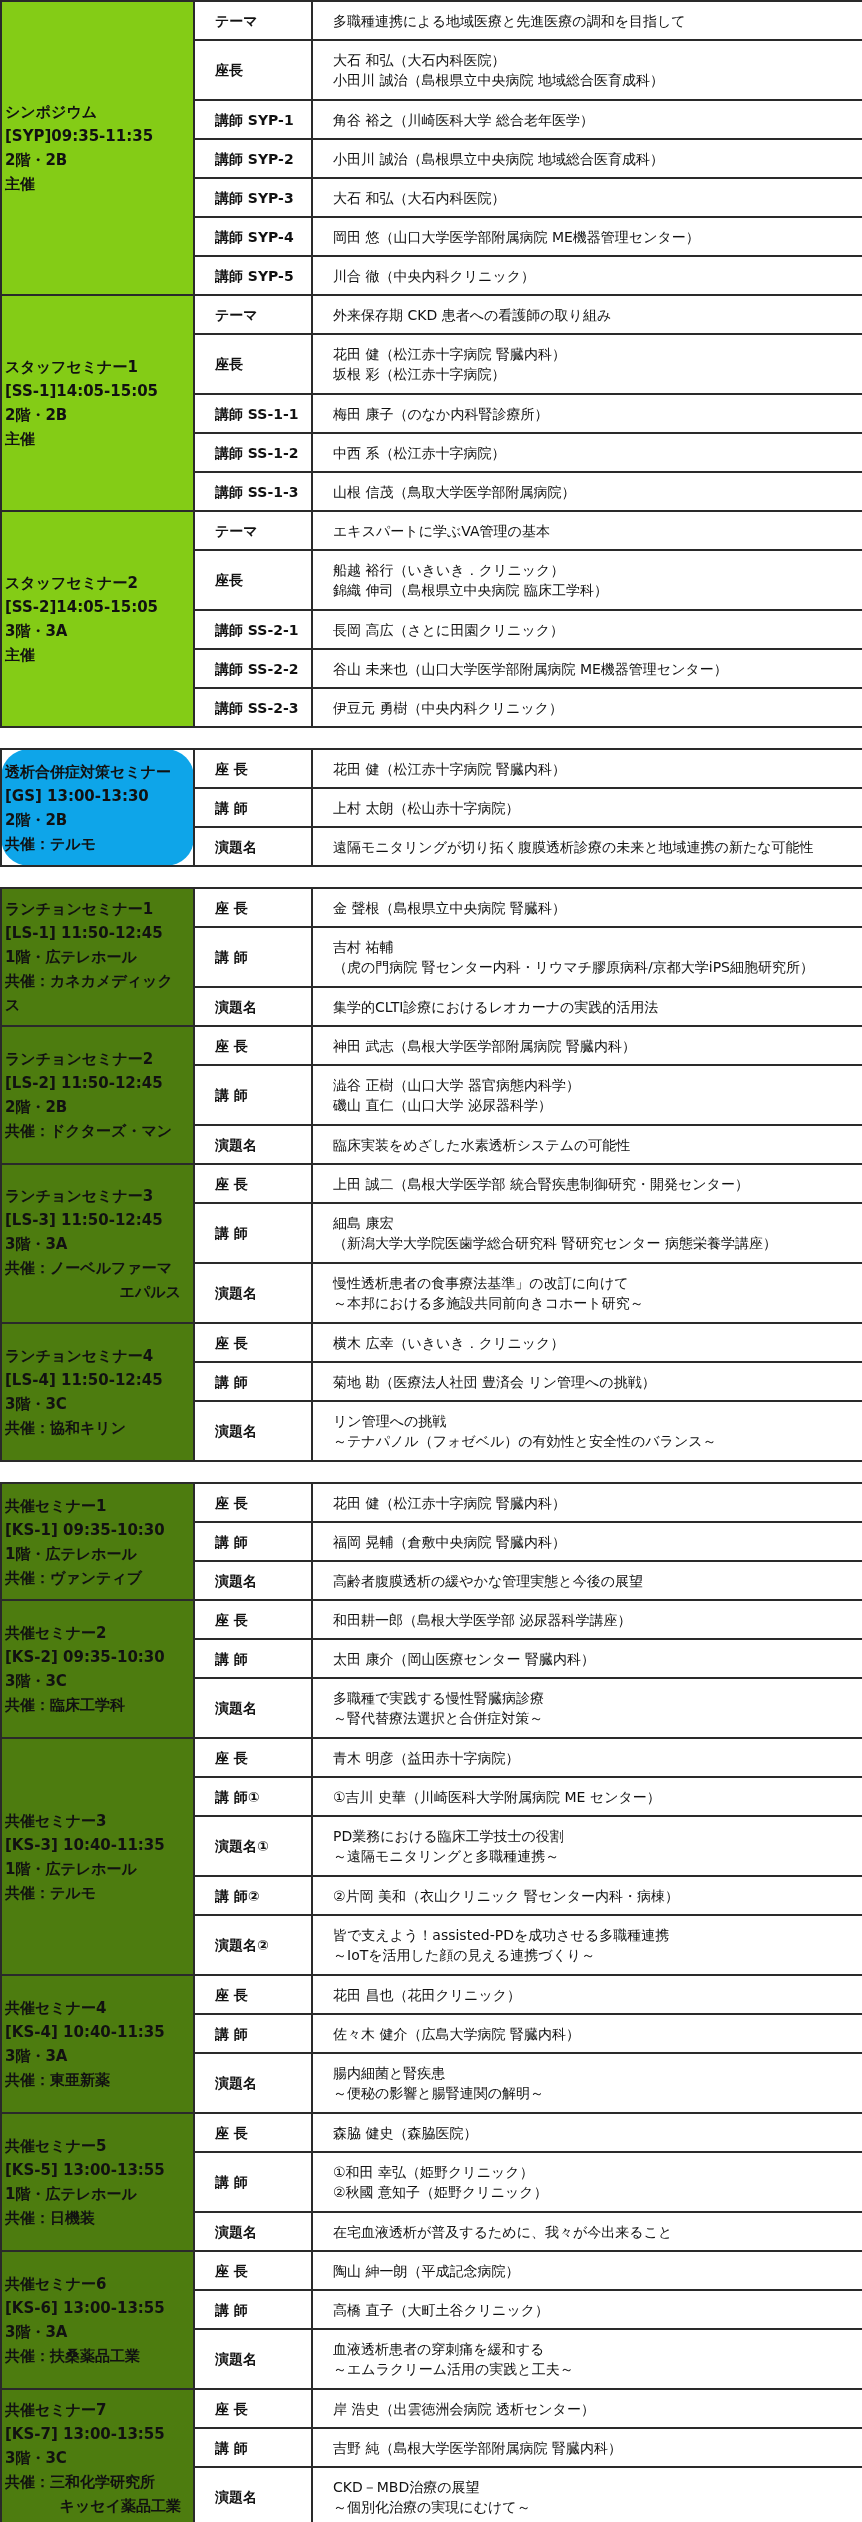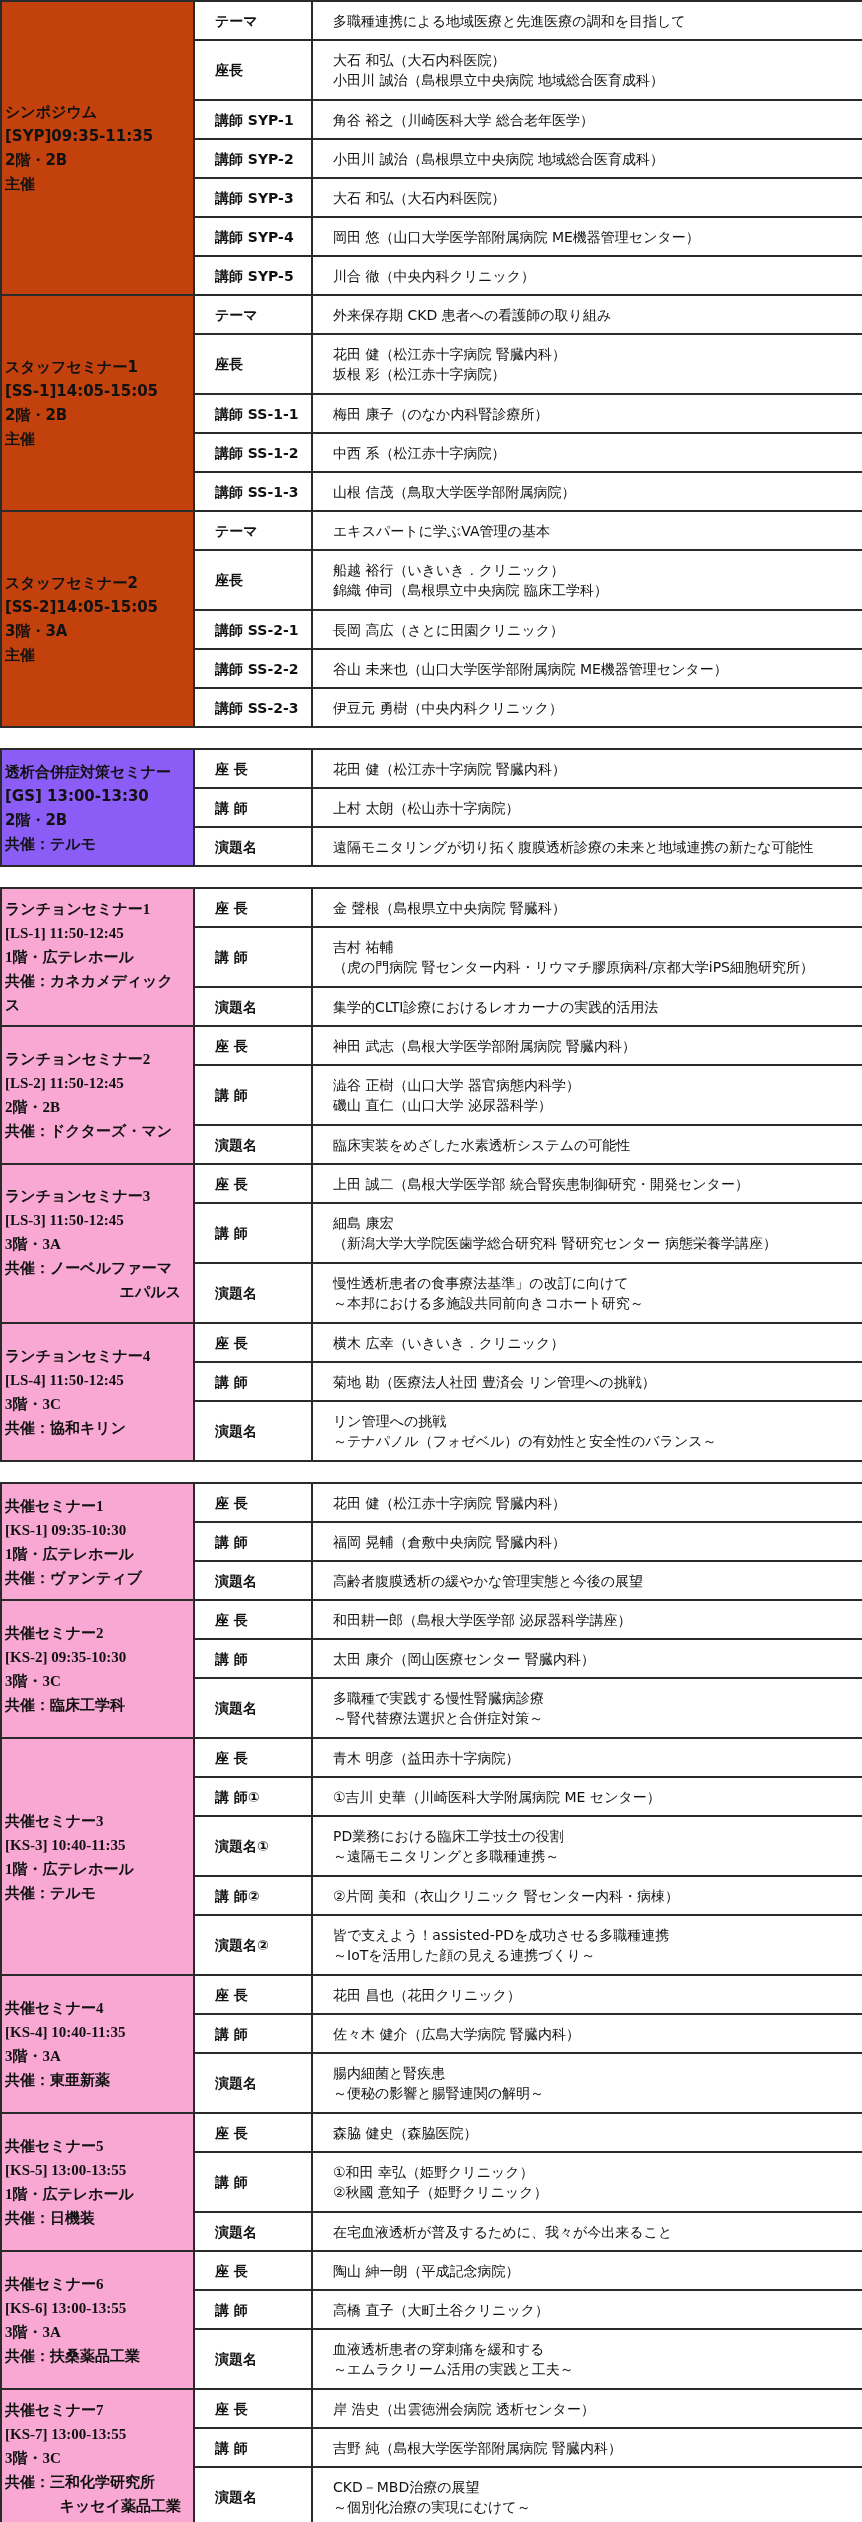--- a/index.html
+++ b/index.html
@@ -5,23 +5,23 @@
   html, body { margin: 0; padding: 0; background: #ffffff; }
   body { width: 862px; font-family: "DejaVu Sans", "Liberation Sans", sans-serif; color: #111; }
   .sched { width: 862px; border-collapse: collapse; table-layout: fixed; }
   .sched td { border: 2px solid #2a2a2a; padding: 0 6px; font-size: 14px; line-height: 20px; vertical-align: middle; }
   .sched col.c1 { width: 193px; }
   .sched col.c2 { width: 118px; }
   .sched col.c3 { width: 551px; }
   td.sess { font-weight: bold; font-size: 15px; line-height: 24px; padding-left: 3px; }
   td.lab { font-weight: bold; font-size: 14px; white-space: nowrap; padding-left: 20px; }
   td.val { padding-left: 20px; }
-  .green { background: #c2410c; }
-  .orange { background: #8b5cf6; }
-  .yellow { background: #f9a8d4; font-family: Liberation Serif, serif; }
+  .green { background: #84cc16; }
+  .orange { background: #0ea5e9; border-radius: 28px; }
+  .yellow { background: #4d7c0f; }
   tr.r1 td { height: 37px; }
   tr.r2 td { height: 58px; }
   .gap { height: 20px; }
   .line { display: block; }
   .indent { display: block; text-align: right; padding-right: 6px; }
 </style>
 </head>
 <body>
 
 <div id="root">

